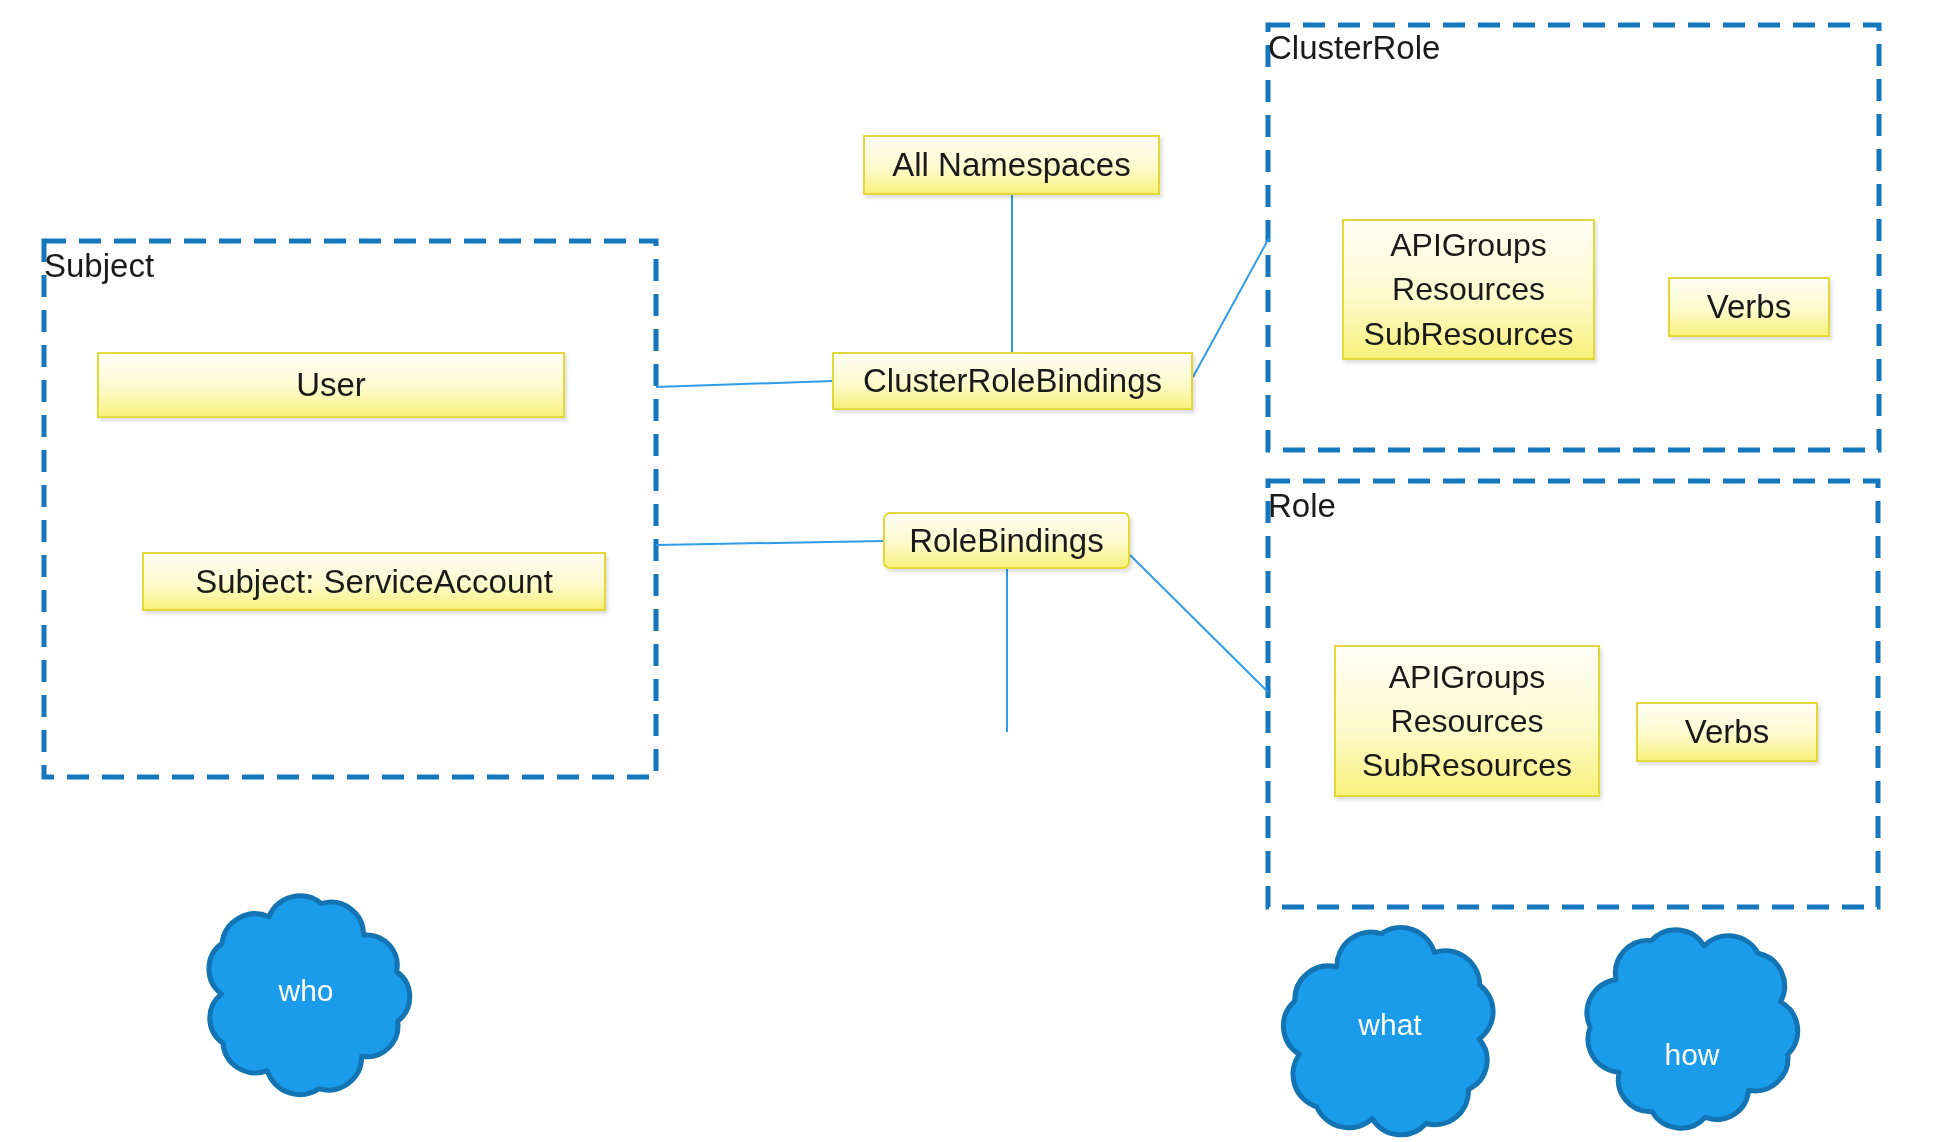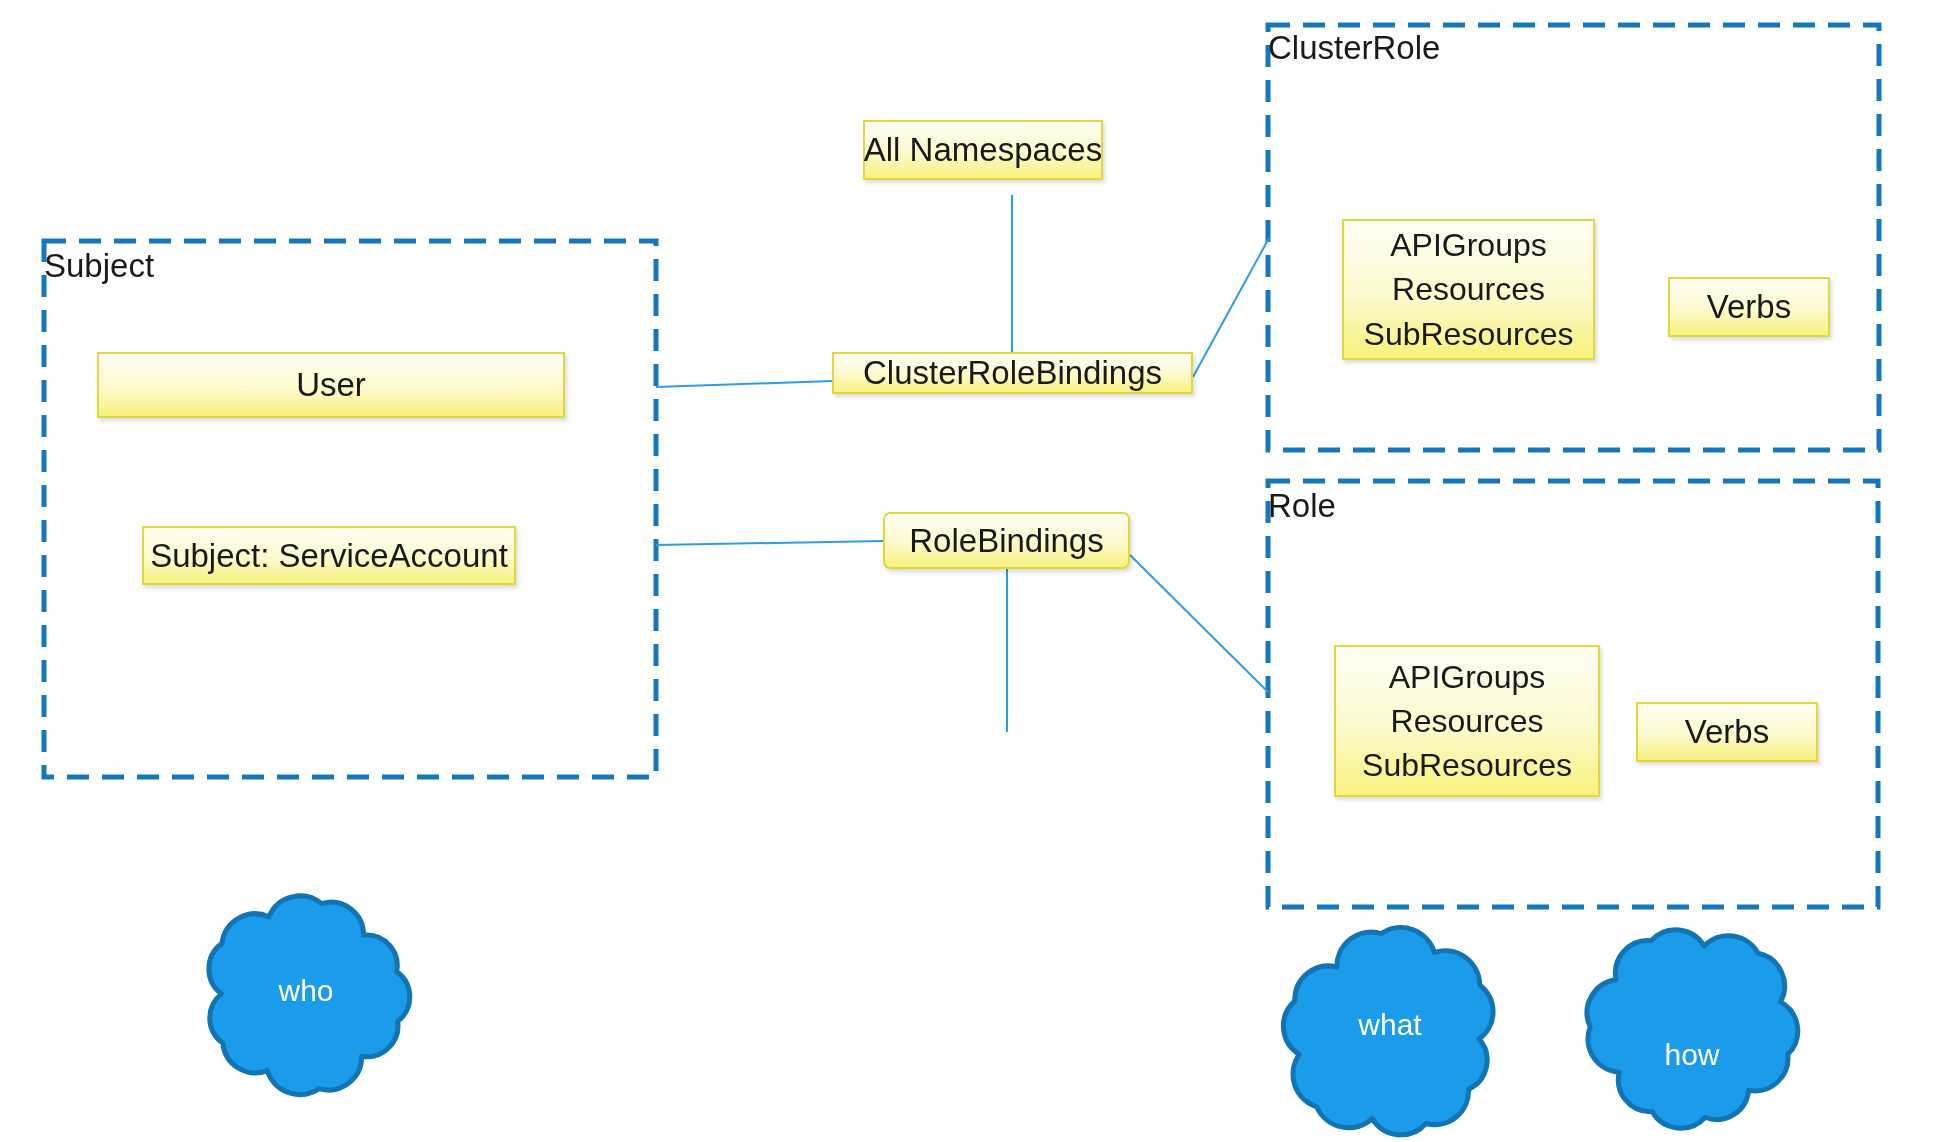--- a/index.html
+++ b/index.html
@@ -53,33 +53,33 @@
 
     <path class="cloud" d="M 397.7 1021.3 A 31.2 31.2 0 0 1 361.6 1056.3 A 33.1 33.1 0 0 1 319.0 1088.6 A 33.9 33.9 0 0 1 267.3 1070.6 A 32.5 32.5 0 0 1 222.9 1043.0 A 30.5 30.5 0 0 1 221.5 993.9 A 31.3 31.3 0 0 1 222.0 943.4 A 33.4 33.4 0 0 1 268.9 916.8 A 33.7 33.7 0 0 1 321.6 903.6 A 32.5 32.5 0 0 1 363.5 935.2 A 30.5 30.5 0 0 1 396.6 971.6 A 30.8 30.8 0 0 1 397.7 1021.3 Z"></path>
     <path class="cloud" d="M 1425.9 1123.5 A 33.4 33.4 0 0 1 1372.3 1118.7 A 35.1 35.1 0 0 1 1316.8 1106.9 A 34.3 34.3 0 0 1 1299.3 1054.4 A 33.2 33.2 0 0 1 1294.9 1001.0 A 33.5 33.5 0 0 1 1336.8 967.1 A 34.4 34.4 0 0 1 1381.2 933.6 A 35.0 35.0 0 0 1 1434.4 952.5 A 34.5 34.5 0 0 1 1479.7 984.9 A 33.5 33.5 0 0 1 1479.0 1039.0 A 31.9 31.9 0 0 1 1468.5 1089.3 A 33.8 33.8 0 0 1 1425.9 1123.5 Z"></path>
     <path class="cloud" d="M 1652.0 1111.6 A 31.8 31.8 0 0 1 1619.3 1072.2 A 33.3 33.3 0 0 1 1590.2 1026.9 A 33.4 33.4 0 0 1 1616.1 979.7 A 32.6 32.6 0 0 1 1651.4 940.7 A 32.8 32.8 0 0 1 1704.1 946.0 A 33.8 33.8 0 0 1 1758.1 953.3 A 33.2 33.2 0 0 1 1780.4 1001.9 A 32.8 32.8 0 0 1 1787.8 1054.3 A 33.0 33.0 0 0 1 1748.5 1090.3 A 31.6 31.6 0 0 1 1705.3 1117.2 A 33.2 33.2 0 0 1 1652.0 1111.6 Z"></path>
   </svg>
 
   <div class="group-title" style="left:44px;top:247px;width:612px;">Subject</div>
   <div class="group-title" style="left:1268px;top:29px;width:611px;">ClusterRole</div>
   <div class="group-title" style="left:1268px;top:487px;width:610px;">Role</div>
 
-  <div class="node" style="left:863px;top:120px;width:240px;height:60px;">
+  <div class="node" style="left:863px;top:135px;width:297px;height:60px;">
     <span>All Namespaces</span>
   </div>
 
   <div class="node" style="left:97px;top:352px;width:468px;height:66px;">
     <span>User</span>
   </div>
 
-  <div class="node" style="left:142px;top:526px;width:374px;height:59px;text-align:right;">
+  <div class="node" style="left:142px;top:552px;width:464px;height:59px;text-align:right;">
     <span>Subject: ServiceAccount</span>
   </div>
 
-  <div class="node" style="left:832px;top:352px;width:361px;height:42px;">
+  <div class="node" style="left:832px;top:352px;width:361px;height:58px;">
     <span>ClusterRoleBindings</span>
   </div>
 
   <div class="node" style="left:883px;top:512px;width:247px;height:57px;border-radius:7px;">
     <span>RoleBindings</span>
   </div>
 
 
   <div class="node multiline" style="left:1342px;top:219px;width:253px;height:141px;">
     <span>APIGroups</span>

